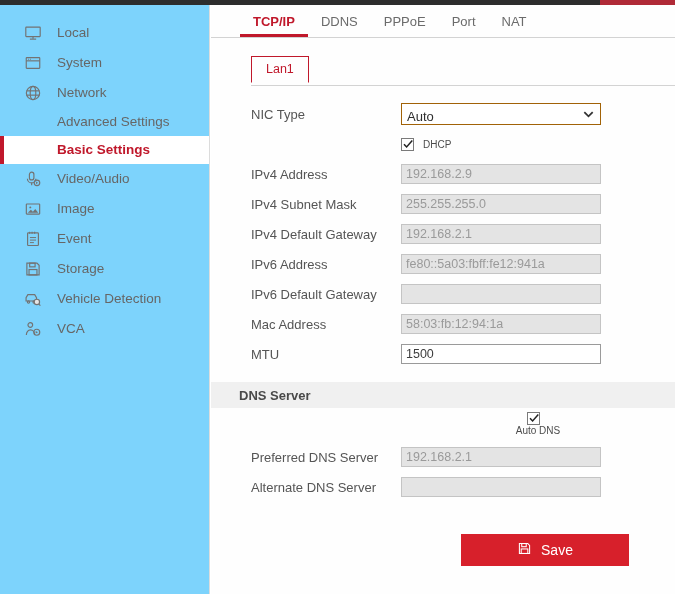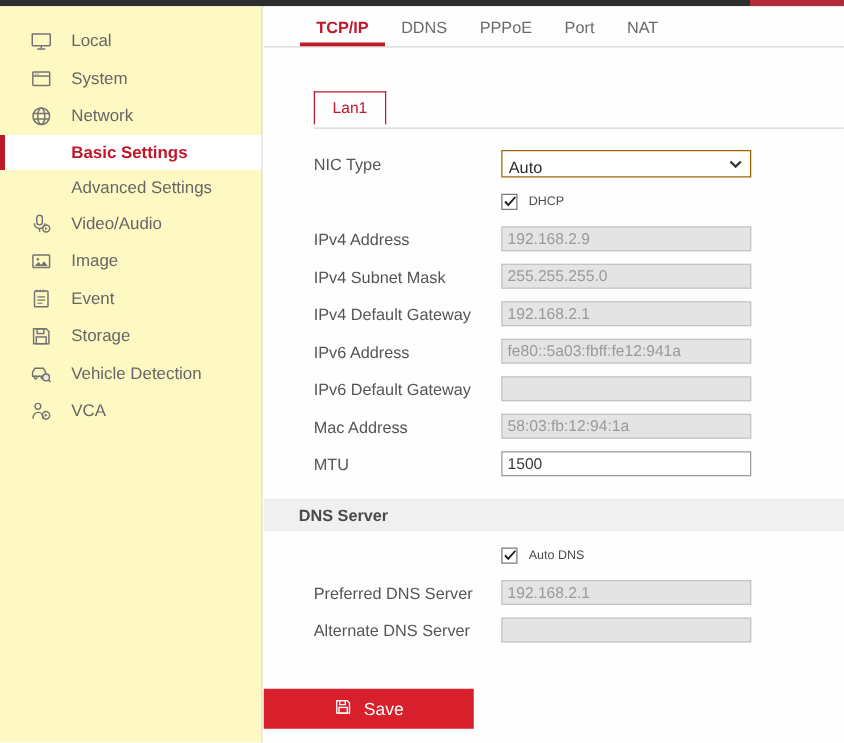--- a/index.html
+++ b/index.html
@@ -39,21 +39,21 @@
     width: 675px;
     height: 589px;
   }
 
   
   .sidebar {
     position: absolute;
     top: 0; left: 0;
     width: 210px;
     height: 589px;
-    background: #fef9c3;
+    background: #7dd3fc;
     border-right: 1px solid #dcdcdc;
     box-sizing: border-box;
     padding-top: 13px;
   }
   .nav-item {
     position: relative;
     display: flex;
     align-items: center;
     height: 30px;
     padding-left: 22px;
@@ -137,21 +137,21 @@
     width: 100%; height: 3px;
     background: #c0182b;
   }
 
   
   .subtab-row {
     position: relative;
     height: 30px;
     padding-left: 40px;
     box-sizing: border-box;
-    margin-top: 35px;
+    margin-top: 18px;
   }
   .subtab-row::after {
     content: "";
     position: absolute;
     left: 40px; bottom: 0;
     width: 424px; height: 1px;
     background: #d3d3d3;
   }
   .subtab {
     position: relative;
@@ -267,20 +267,21 @@
     padding-left: 28px;
     font-size: 13px;
     font-weight: bold;
     color: #4a4a4a;
     width: 532px;
     box-sizing: border-box;
   }
 
   
   .save-wrap {
+    padding-left: 250px;
     margin-top: 32px;
   }
   .save-btn {
     width: 168px;
     height: 32px;
     background: #d7202b;
     color: #ffffff;
     border: none;
     font-family: "Liberation Sans", sans-serif;
     font-size: 14px;
@@ -330,26 +331,26 @@
         <svg viewBox="0 0 20 20" width="18" height="18" fill="none" stroke="currentColor" stroke-width="1.3">
           <circle cx="10" cy="10" r="7.4"></circle>
           <ellipse cx="10" cy="10" rx="3.1" ry="7.4"></ellipse>
           <line x1="2.9" y1="7.6" x2="17.1" y2="7.6"></line>
           <line x1="2.9" y1="12.4" x2="17.1" y2="12.4"></line>
         </svg>
       </span>
       <span class="lbl">Network</span>
     </div>
 
+    <div class="nav-item sub">
+      <span class="lbl">Advanced Settings</span>
+    </div>
+
     <div class="nav-item sub active">
       <span class="lbl">Basic Settings</span>
-    </div>
-
-    <div class="nav-item sub">
-      <span class="lbl">Advanced Settings</span>
     </div>
 
     <div class="nav-item">
       <span class="ico">
         <svg viewBox="0 0 20 20" width="18" height="18" fill="none" stroke="currentColor" stroke-width="1.3">
           <rect x="6" y="2.4" width="5" height="8.6" rx="2.5"></rect>
           <path d="M3.8 9.6a4.7 4.7 0 0 0 9.4 0"></path>
           <line x1="8.5" y1="14.3" x2="8.5" y2="17"></line>
           <circle cx="14.4" cy="14.3" r="3.1"></circle>
           <path d="M13.4 12.9l2.2 1.4-2.2 1.4z" fill="currentColor" stroke="none"></path>
@@ -493,21 +494,21 @@
         <div class="txt">58:03:fb:12:94:1a</div>
       </div>
 
       <div class="row">
         <div class="lab">MTU</div>
         <div class="txt editable">1500</div>
       </div>
 
       <div class="section">DNS Server</div>
 
-      <div class="checkrow" style="margin-top:4px;">
+      <div class="checkrow" style="margin-top:4px;flex-direction:column;">
         <span class="cbox">
           <svg viewBox="0 0 12 12" fill="none" stroke="currentColor" stroke-width="1.5">
             <path d="M2 6.2l2.6 2.8L10.3 2.6"></path>
           </svg>
         </span>
         <span class="cl">Auto DNS</span>
       </div>
 
       <div class="row">
         <div class="lab">Preferred DNS Server</div>

